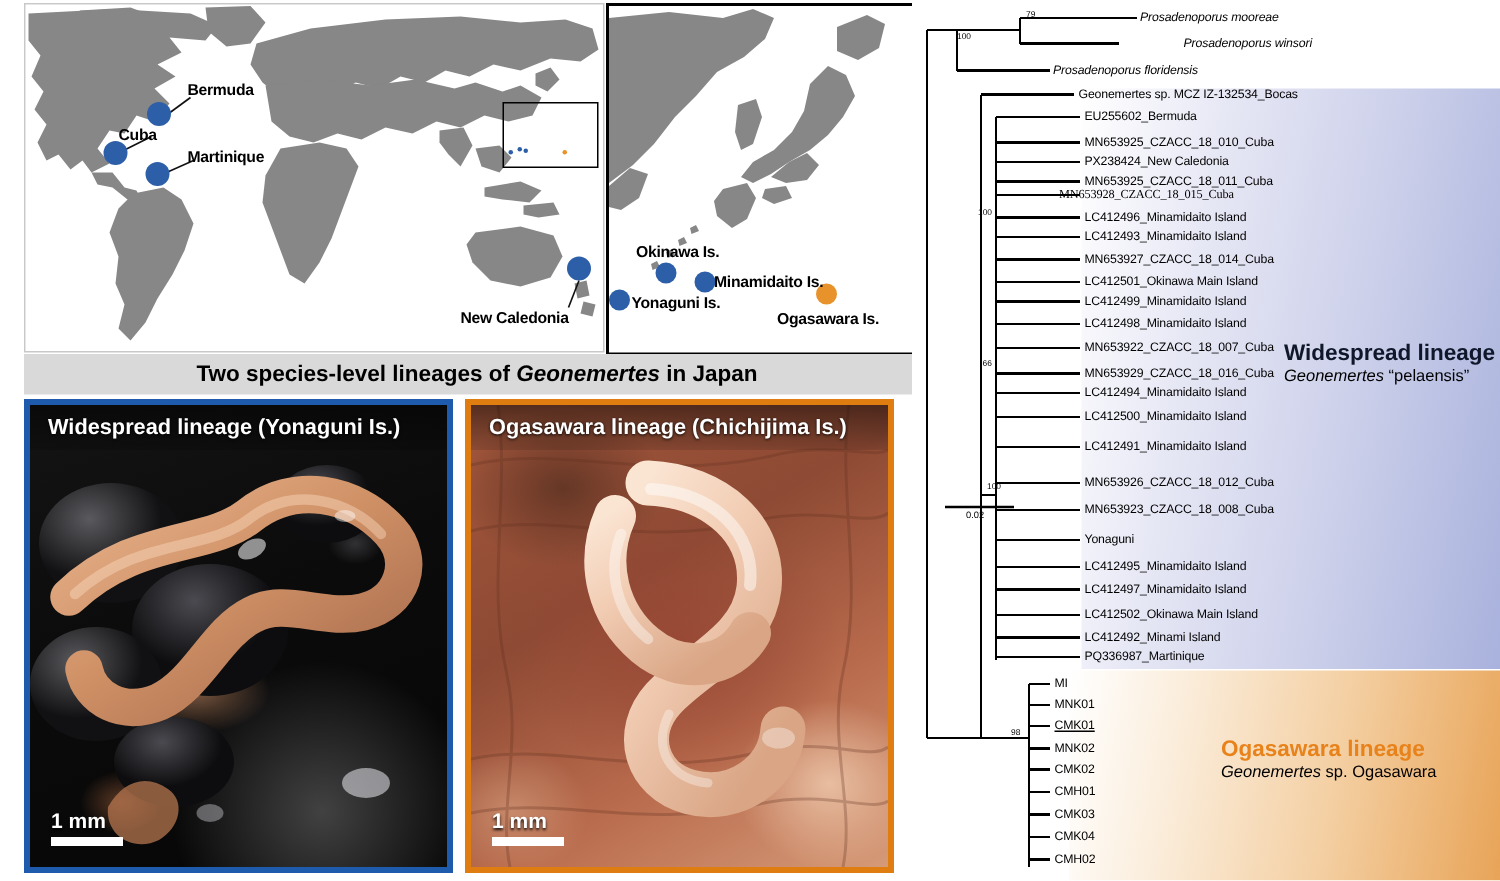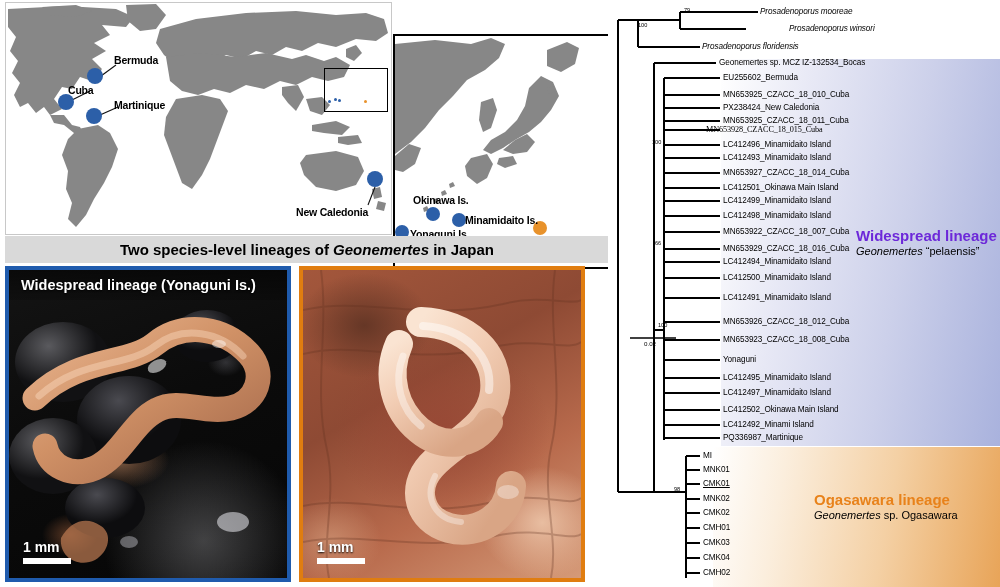--- a/index.html
+++ b/index.html
@@ -1,31 +1,31 @@
 <!DOCTYPE html>
 <html><head>
 <meta charset="utf-8">
 <style>
   html,body{margin:0;padding:0;background:#fff;}
   body{width:1000px;height:587px;overflow:hidden;font-family:"Liberation Sans",sans-serif;}
   #root{position:relative;width:1000px;height:587px;background:#ffffff;}
 
   
-  #left-col{position:absolute;left:3px;top:0;width:608px;height:481px;}
+  #left-col{position:absolute;left:14px;top:0;width:608px;height:481px;}
 
   
   #world-map-panel{position:absolute;left:2px;top:2px;width:385px;height:231px;background:#ffffff;border:1px solid #c8c8c8;overflow:hidden;}
   #world-map-svg{position:absolute;left:0;top:0;}
   .map-dot{position:absolute;border-radius:50%;background:#2C5FA8;}
   .map-dot.orange{background:#E8922B;}
   .map-label{position:absolute;font-size:10.5px;font-weight:bold;color:#000;white-space:nowrap;letter-spacing:-0.2px;}
   #inset-box-world{position:absolute;border:1.6px solid #000;}
 
   
-  #japan-panel{position:absolute;left:390px;top:2px;width:216px;height:231px;background:#fff;border:2.5px solid #000;overflow:hidden;margin-top:32px;}
+  #japan-panel{position:absolute;left:390px;top:2px;width:216px;height:231px;background:#fff;border:2.5px solid #000;overflow:hidden;}
   #japan-svg{position:absolute;left:0;top:0;}
 
   
   #caption-bar{position:absolute;left:2px;top:236px;width:604px;height:27px;background:#d9d9d9;display:flex;align-items:center;justify-content:center;}
   #caption-bar span{font-size:15px;font-weight:bold;color:#000;}
   #caption-bar i{font-style:italic;}
 
   
   .photo-panel{position:absolute;top:266px;width:286px;height:316px;box-sizing:border-box;overflow:hidden;}
   #photo-left{left:2px;border:4px solid #1F5BAD;padding-left:47px;}
@@ -43,21 +43,21 @@
   #clade-ogasawara{position:absolute;left:105px;top:447px;width:287px;height:140px;
     background:linear-gradient(100deg,#ffffff 0%,#fbeedd 24%,#f4d0a4 60%,#e8a458 100%);}
   #tree-svg{position:absolute;left:0;top:0;}
   .tip{position:absolute;font-size:8.2px;color:#000;white-space:nowrap;letter-spacing:-0.1px;line-height:1;}
   .tip.ital{font-style:italic;}
   .boot{position:absolute;font-size:5.6px;color:#000;white-space:nowrap;}
   .clade-label{position:absolute;text-align:left;white-space:nowrap;}
   .clade-label .big{font-size:15px;font-weight:bold;line-height:1.12;}
   .clade-label .sub{font-size:11px;line-height:1.2;}
   .clade-label .sub i{font-style:italic;}
-  #label-widespread .big{color:#6d28d9;}
+  #label-widespread .big{color:#0f172a;}
   #label-ogasawara .big{color:#E8821A;}
   #scale-label{position:absolute;font-size:6.2px;color:#000;}
 </style>
 </head>
 <body>
 
 <div id="root">
 
   <div id="left-col">
 
@@ -231,20 +231,21 @@
             <path d="M252 0 C244 58, 262 118, 248 178 C238 224, 256 268, 248 308"></path>
           </g>
           <path d="M118 52 C164 54, 196 84, 192 122 C188 158, 150 172, 128 196 C108 218, 116 250, 146 258 C176 266, 206 246, 208 216" stroke="url(#wormB)" stroke-width="30" fill="none" stroke-linecap="round"></path>
           <path d="M96 74 C82 106, 92 140, 116 160 C140 180, 172 176, 186 152" stroke="url(#wormB)" stroke-width="28" fill="none" stroke-linecap="round"></path>
           <path d="M120 56 C162 58, 190 86, 186 120" stroke="rgba(255,255,255,.48)" stroke-width="8" fill="none" stroke-linecap="round"></path>
           <path d="M100 86 C90 112, 98 140, 118 156" stroke="rgba(255,255,255,.40)" stroke-width="7" fill="none" stroke-linecap="round"></path>
           <path d="M132 206 C120 230, 134 250, 158 252" stroke="rgba(255,255,255,.35)" stroke-width="6" fill="none" stroke-linecap="round"></path>
           <ellipse cx="205" cy="222" rx="11" ry="7" fill="rgba(255,255,255,.35)"></ellipse>
         </svg>
       </div>
+      <div class="photo-title" style="background:linear-gradient(180deg,rgba(0,0,0,.48),rgba(0,0,0,.12));">Ogasawara lineage (Chichijima Is.)</div>
       <div class="scalebar-wrap">
         <div class="scalebar-text">1 mm</div>
         <div class="scalebar-line"></div>
       </div>
     </div>
   </div>
 
   <div id="tree-col">
 
     <div id="clade-widespread"></div>

